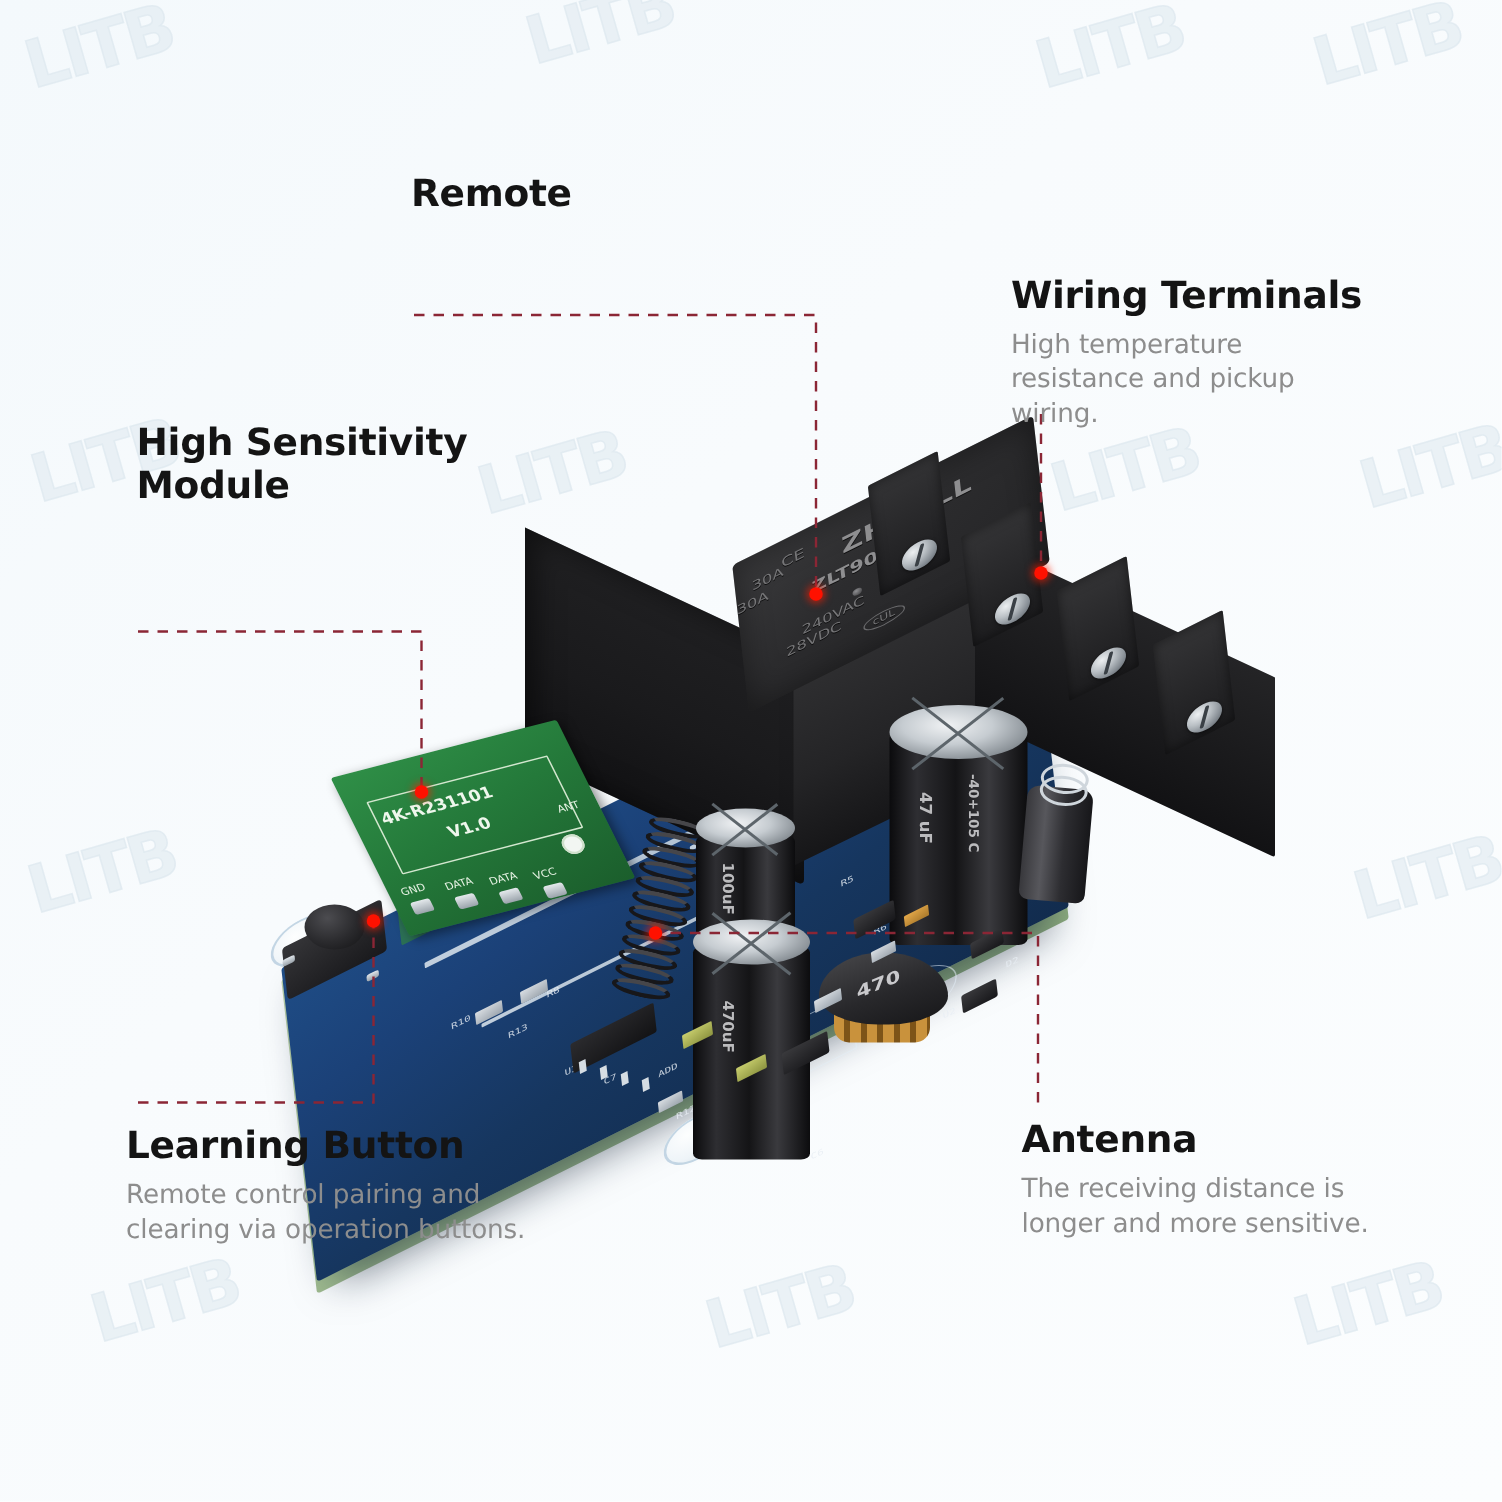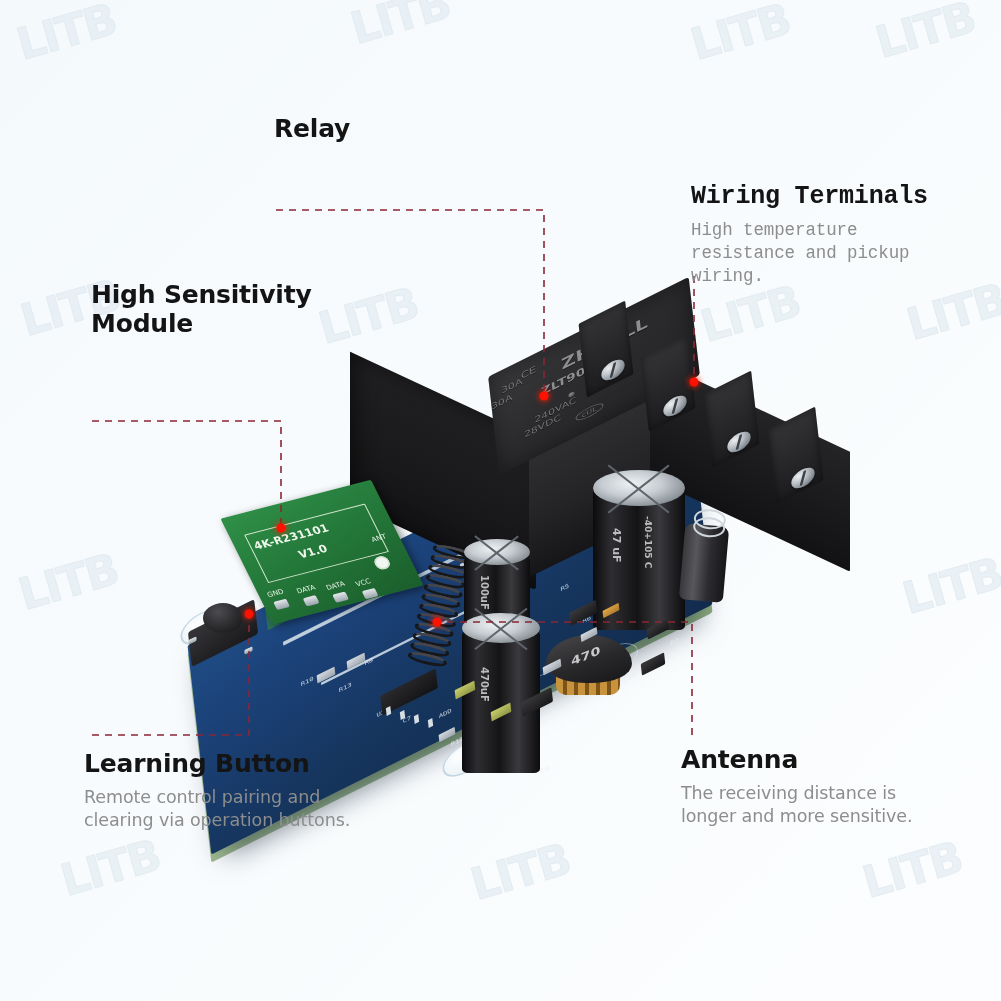--- a/index.html
+++ b/index.html
@@ -399,24 +399,24 @@
 
   <div>
     <div class="dot" style="left:544px;top:396px;"></div>
     <div class="dot" style="left:694px;top:382px;"></div>
     <div class="dot" style="left:281px;top:528px;"></div>
     <div class="dot" style="left:249px;top:614px;"></div>
     <div class="dot" style="left:437px;top:622px;"></div>
   </div>
 
   <div class="callout" style="left:274px;top:115px;width:280px;">
-    <div class="co-title">Relay</div>
-  </div>
-
-  <div class="callout" style="left:691px;top:183px;width:260px;font-family:Liberation Mono, monospace;">
+    <div class="co-title">Remote</div>
+  </div>
+
+  <div class="callout" style="left:674px;top:183px;width:260px;">
     <div class="co-title">Wiring Terminals</div>
     <div class="co-desc">High temperature
 resistance and pickup
 wiring.</div>
   </div>
 
   <div class="callout" style="left:91px;top:281px;width:300px;">
     <div class="co-title">High Sensitivity
 Module</div>
   </div>

